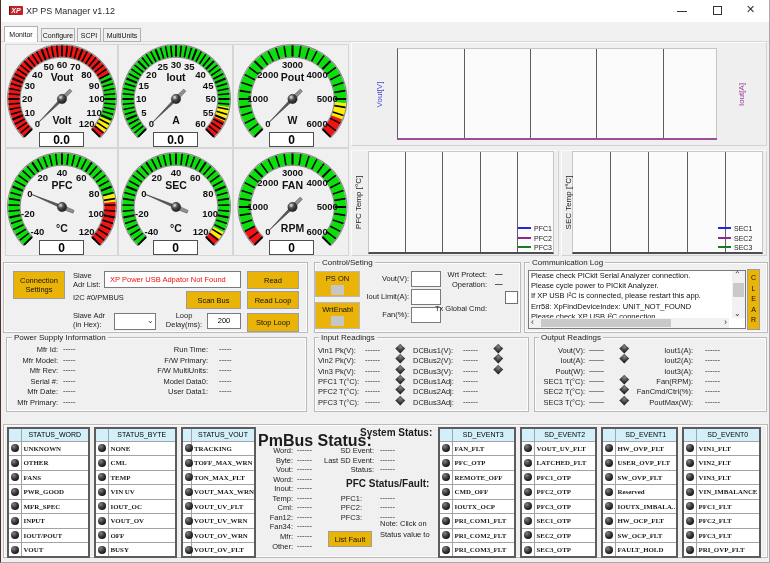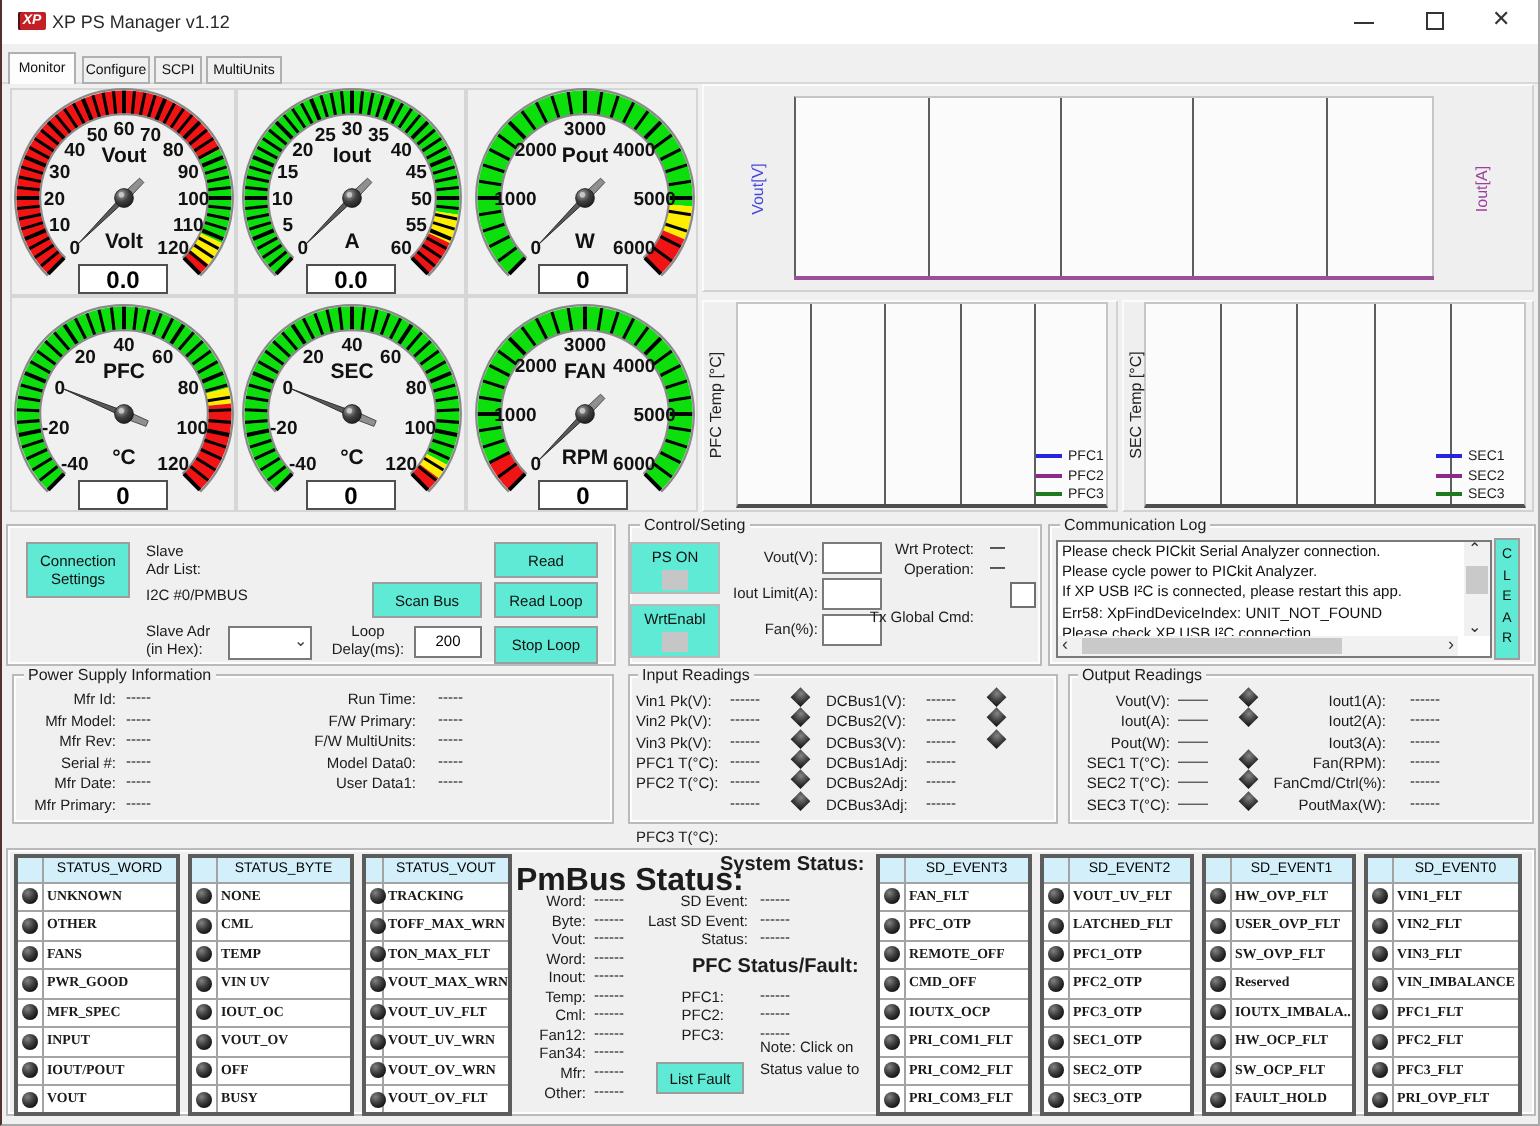--- a/index.html
+++ b/index.html
@@ -1,21 +1,21 @@
 <!DOCTYPE html>
 <html><head><meta charset="utf-8"><style>
 *{margin:0;padding:0;box-sizing:border-box}
 body{font-family:"Liberation Sans",sans-serif;background:#fff}
 #win{position:relative;width:770px;height:563px;background:#f0f0f0;overflow:hidden;
   border-left:1px solid #53302c;border-right:1px solid #a9a9a9;border-bottom:1px solid #a9a9a9}
 .lbl{position:absolute;font-size:7.5px;color:#1c1c1c;white-space:nowrap;line-height:9px}
 .rlbl{position:absolute;font-size:7.5px;color:#1c1c1c;white-space:nowrap;line-height:9px;text-align:right}
 .grp{position:absolute;border:1px solid #bababa;box-shadow:1px 1px 0 #fdfdfd inset, -1px -1px 0 #fdfdfd inset}
 .gtitle{position:absolute;font-size:8px;color:#1c1c1c;background:#f0f0f0;padding:0 2px;white-space:nowrap;line-height:9px}
-.btn{position:absolute;background:#5eead4;border:1px solid #9d9d9d;font-size:7.5px;color:#111;
+.btn{position:absolute;background:#eab308;border:1px solid #9d9d9d;font-size:7.5px;color:#111;
   display:flex;align-items:center;justify-content:center;text-align:center;line-height:9px}
 .tbox{position:absolute;background:#fff;border:1px solid #7a7a7a;font-size:7.5px;line-height:13px}
 .cell{position:absolute;background:#f0f0f0;border:1px solid #d6d6d6}
 .led{position:absolute;width:8px;height:8px;border-radius:50%;
   background:radial-gradient(circle at 34% 30%, #828282, #3d3d3d 42%, #0c0c0c 82%)}
 .dia{position:absolute;width:6.5px;height:6.5px;transform:rotate(45deg);
   background:radial-gradient(circle at 34% 30%, #858585, #3d3d3d 55%, #0d0d0d)}
 .dash{position:absolute;font-size:7.5px;letter-spacing:0;color:#222;white-space:nowrap;line-height:9px}
 table.st{position:absolute;border-collapse:collapse;background:#fff;border:2px solid #5c5c5c}
 table.st td,table.st th{border:1px solid #a3a3a3;padding:0;font-weight:normal}
@@ -493,20 +493,21 @@
     <div style="position:absolute;left:717px;top:227.0px;width:13px;height:2px;background:#2525e0"></div>
     <div class="lbl" style="left:733px;top:224.0px;font-size:7px">SEC1</div>
     <div style="position:absolute;left:717px;top:236.5px;width:13px;height:2px;background:#8b2a8b"></div>
     <div class="lbl" style="left:733px;top:233.5px;font-size:7px">SEC2</div>
     <div style="position:absolute;left:717px;top:246.0px;width:13px;height:2px;background:#1d7a1d"></div>
     <div class="lbl" style="left:733px;top:243.0px;font-size:7px">SEC3</div>
 
 <div class="grp" style="left:2px;top:262px;width:305px;height:71px"></div>
 <div class="btn" style="left:12px;top:271px;width:52px;height:28px">Connection<br>Settings</div>
 <div class="lbl" style="left:72px;top:271px">Slave<br>Adr List:</div>
+<div class="tbox" style="left:103px;top:271px;width:137px;height:17px;color:#ee1111;line-height:15px;text-align:left;padding-left:5px">XP Power USB Adpator Not Found</div>
 <div class="btn" style="left:246px;top:271px;width:52px;height:18px">Read</div>
 <div class="lbl" style="left:72px;top:293px">I2C #0/PMBUS</div>
 <div class="btn" style="left:185px;top:291px;width:55px;height:18px">Scan Bus</div>
 <div class="btn" style="left:246px;top:291px;width:52px;height:18px">Read Loop</div>
 <div class="lbl" style="left:72px;top:311px">Slave Adr<br>(in Hex):</div>
 <div class="tbox" style="left:113px;top:313px;width:42px;height:17px"></div>
 <div style="position:absolute;left:146px;top:316px;font-size:8px;color:#444">⌄</div>
 <div class="rlbl" style="left:143px;top:311px;width:60px;text-align:center;padding-left:20px">Loop<br>Delay(ms):</div>
 <div class="tbox" style="left:206px;top:313px;width:34px;height:16px;text-align:center;line-height:14px">200</div>
 <div class="btn" style="left:246px;top:313px;width:52px;height:19px">Stop Loop</div>
@@ -599,21 +600,21 @@
 <div class="lbl" style="left:317px;top:376.9px">PFC1 T(°C):</div>
 <div class="dash" style="left:364px;top:375.9px">------</div>
 <div class="dia" style="left:396px;top:375.9px"></div>
 <div class="lbl" style="left:412px;top:376.9px">DCBus1Adj:</div>
 <div class="dash" style="left:462px;top:375.9px">------</div>
 <div class="lbl" style="left:317px;top:387.2px">PFC2 T(°C):</div>
 <div class="dash" style="left:364px;top:386.2px">------</div>
 <div class="dia" style="left:396px;top:386.2px"></div>
 <div class="lbl" style="left:412px;top:387.2px">DCBus2Adj:</div>
 <div class="dash" style="left:462px;top:386.2px">------</div>
-<div class="lbl" style="left:317px;top:414px">PFC3 T(°C):</div>
+<div class="lbl" style="left:317px;top:398px">PFC3 T(°C):</div>
 <div class="dash" style="left:364px;top:396.5px">------</div>
 <div class="dia" style="left:396px;top:396.5px"></div>
 <div class="lbl" style="left:412px;top:397.5px">DCBus3Adj:</div>
 <div class="dash" style="left:462px;top:396.5px">------</div>
 <div class="grp" style="left:533px;top:337px;width:233px;height:75px"></div>
 <div class="gtitle" style="left:538px;top:333px">Output Readings</div>
 <div class="rlbl" style="left:524px;top:346.0px;width:60px">Vout(V):</div>
 <div class="dash" style="left:588px;top:345.0px">——</div>
 <div class="dia" style="left:620px;top:345.0px"></div>
 <div class="rlbl" style="left:622px;top:346.0px;width:70px">Iout1(A):</div>

